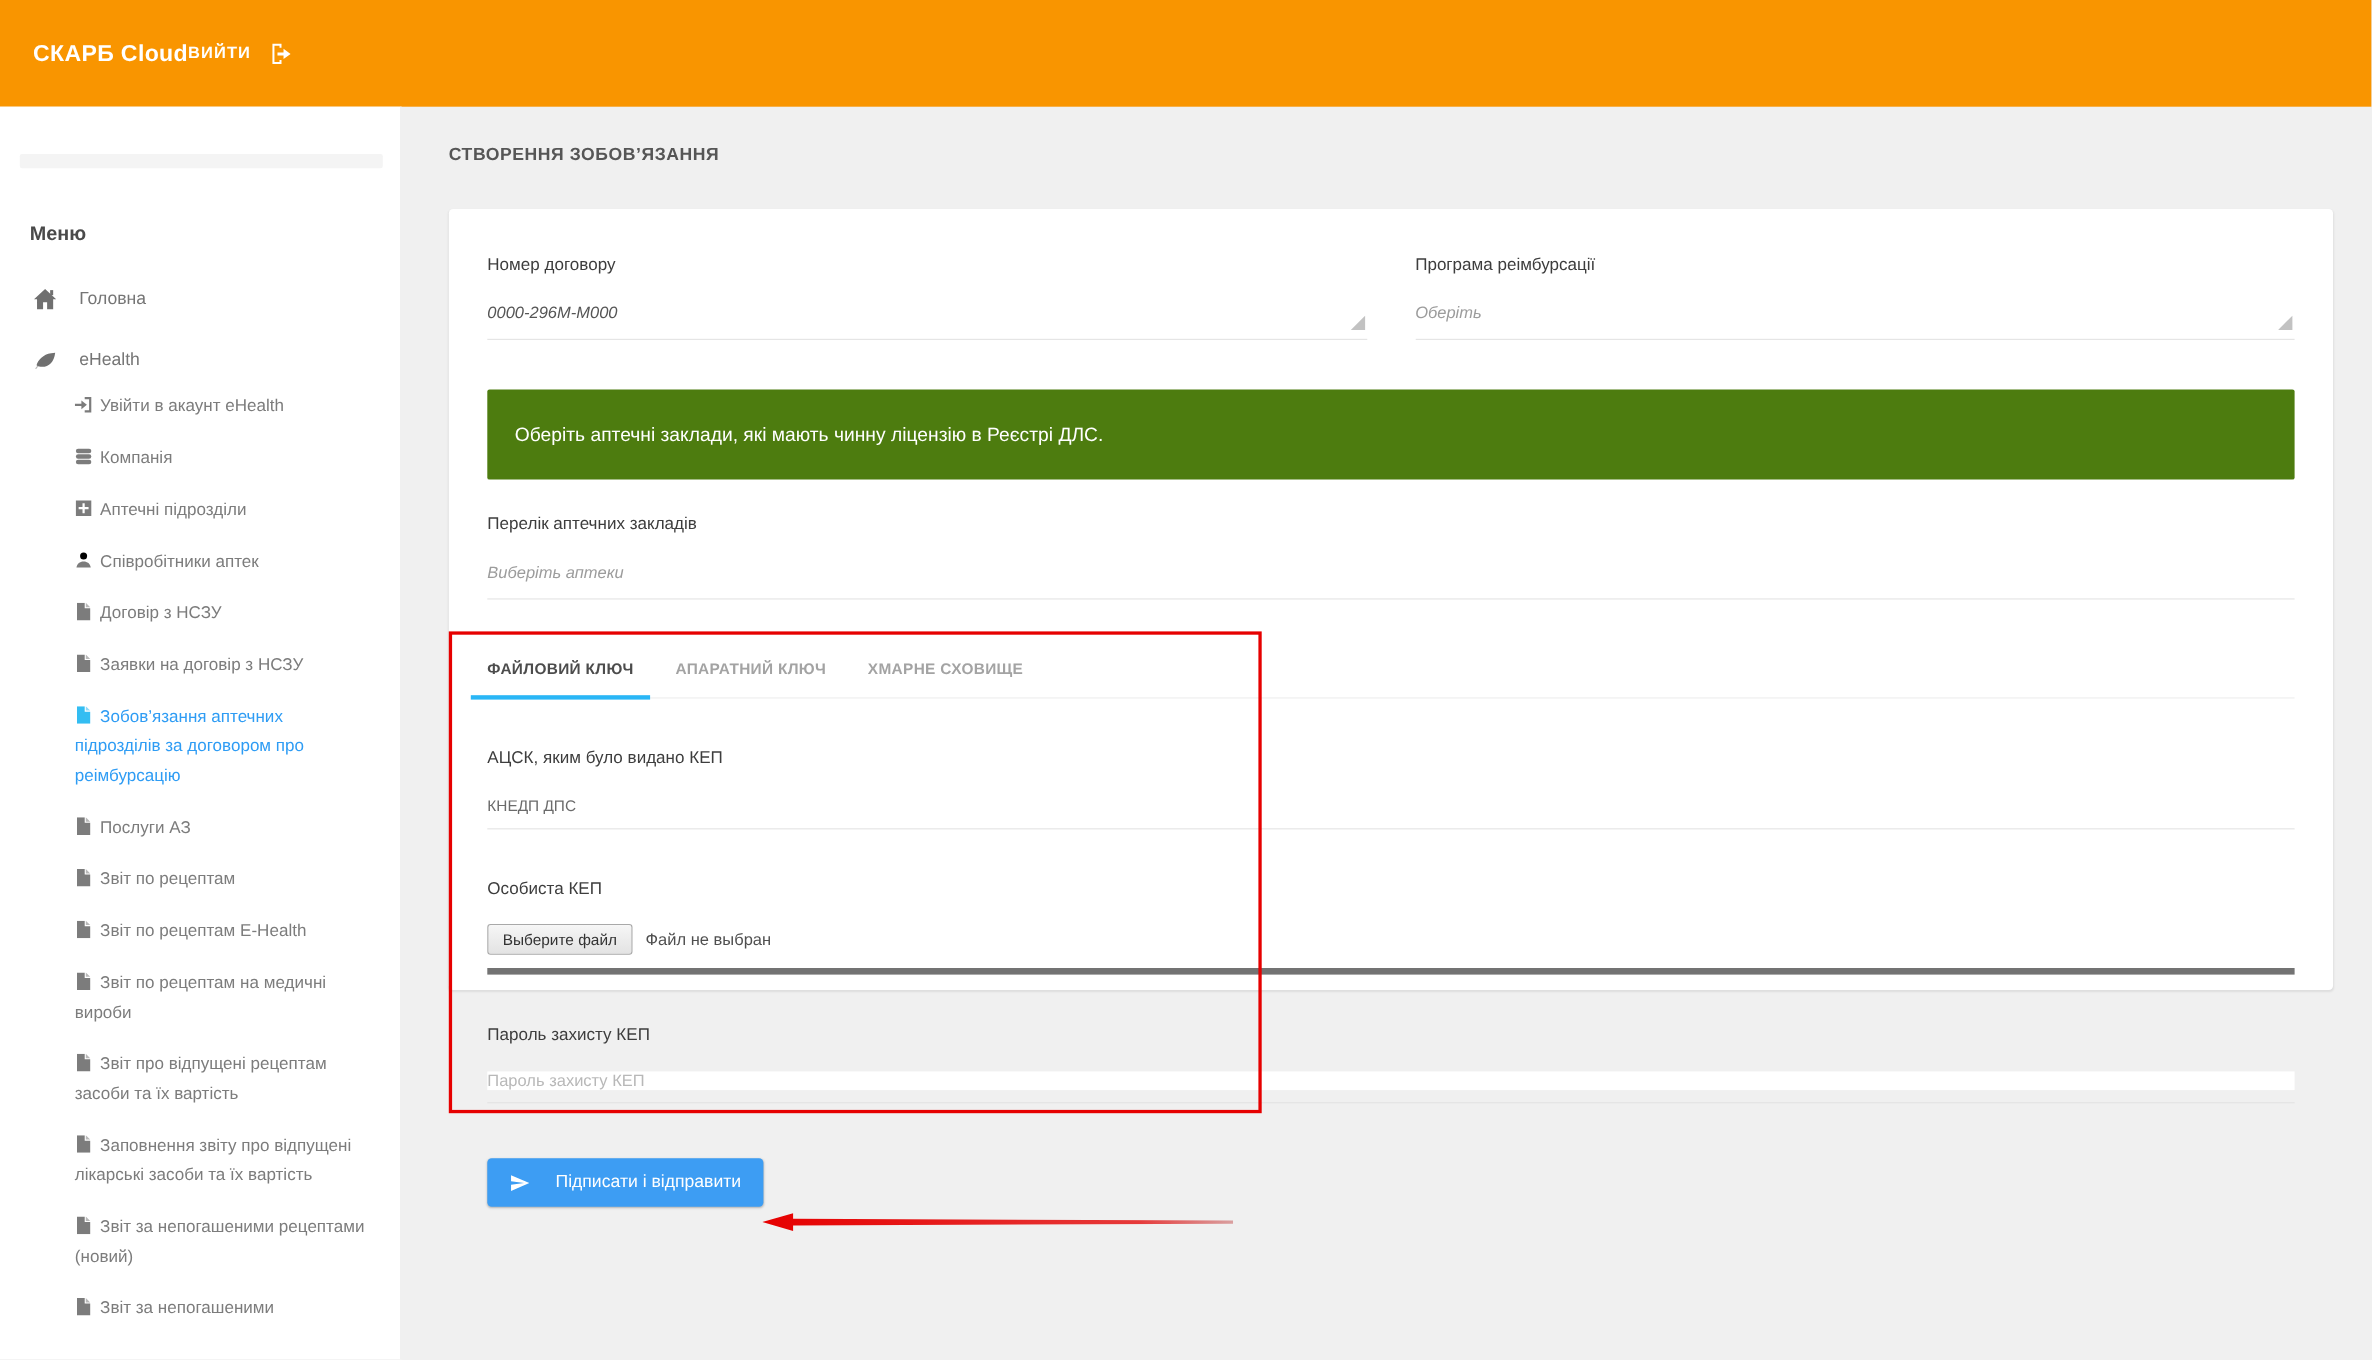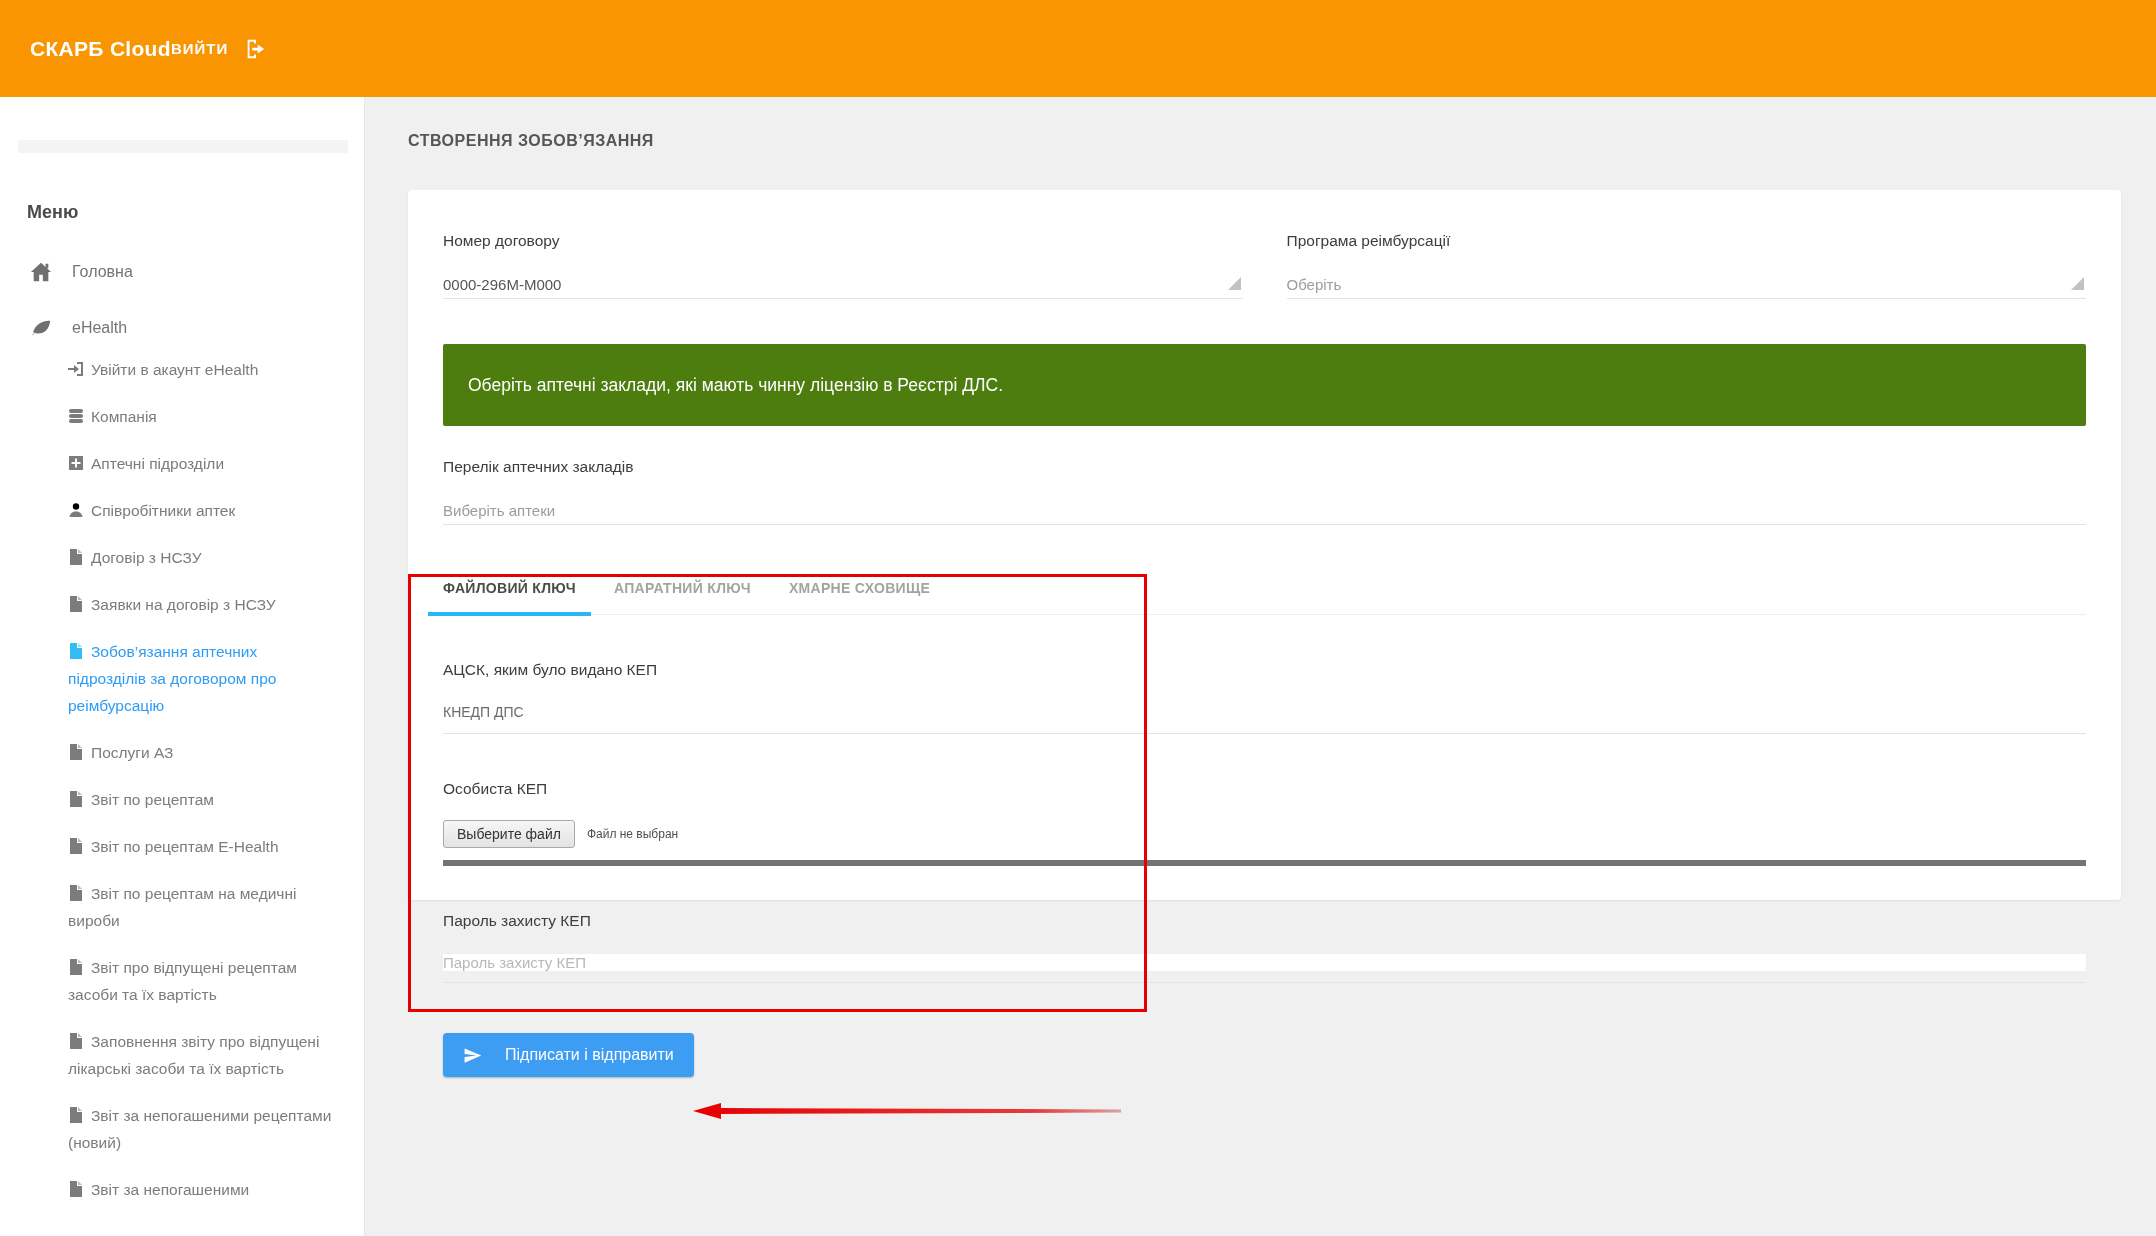--- a/index.html
+++ b/index.html
@@ -35,22 +35,22 @@
 
   
   main { flex:1; padding:34px 35px 0 43px; }
   .page-title { font-size:16px; font-weight:bold; color:#565656; letter-spacing:.5px; line-height:19px; }
   .card { position:relative; margin-top:40px; width:1713px; height:710px; background:#fff;
     border-radius:4px; box-shadow:0 1px 2px rgba(0,0,0,.08); padding:42px 35px 0 35px; }
 
   .two-col { display:flex; gap:44px; }
   .col { flex:1; }
   .f-label { display:block; font-size:15.5px; color:#3d3d3d; line-height:18px; }
-  .sel-line { position:relative; margin-top:25px; padding-bottom:3px; border-bottom:1px solid #e3e3e3;
-    font-size:15px; color:#555; line-height:20px; cursor:pointer; }
+  .sel-line { position:relative; margin-top:25px; padding-bottom:13px; border-bottom:1px solid #e3e3e3;
+    font-size:15px; color:#555; line-height:20px; cursor:pointer;font-style:italic; }
   .sel-line.placeholder { color:#9c9c9c; }
   .tri { position:absolute; right:2px; bottom:8px; width:0; height:0;
     border-left:13px solid transparent; border-bottom:13px solid #c2c2c2; }
 
   .banner { margin-top:45px; height:82px; background:#4d7c0f; border-radius:2px; color:#fff;
     font-size:17.5px; display:flex; align-items:center; padding-left:25px; }
 
   .pharm { margin-top:32px; }
 
   .tabs { display:flex; margin:55px 0 0 -15px; border-bottom:1px solid #ededed; }
@@ -61,21 +61,21 @@
     background:#29b6f6; }
 
   .kf-label { display:block; margin-top:46px; font-size:15.5px; color:#3d3d3d; line-height:18px; }
   .kf-value { margin-top:24px; padding-bottom:12px; border-bottom:1px solid #e3e3e3;
     font-size:14px; color:#6b6b6b; line-height:18px; }
   .file-row { margin-top:22px; padding-bottom:12px; border-bottom:6px solid #737373;
     display:flex; align-items:center; gap:12px; }
   .file-btn { font-family:"Liberation Sans",sans-serif; font-size:14px; color:#333;
     background:linear-gradient(#f6f6f6,#e3e3e3); border:1px solid #a9a9a9; border-radius:3px;
     padding:5px 13px; cursor:pointer; }
-  .file-status { font-size:12px; color:#4f4f4f;text-align:right; }
+  .file-status { font-size:15px; color:#4f4f4f;text-align:right; }
   .pass-wrap { margin-top:24px; padding-bottom:10px; border-bottom:1px solid #e3e3e3; }
   .pass-wrap input { width:100%; border:none; outline:none; font-size:15px; color:#555;
     font-family:"Liberation Sans",sans-serif; }
   .pass-wrap input::placeholder { color:#b8b8b8; }
 
   .submit { margin-top:50px; display:inline-flex; align-items:center; gap:23px; height:44px;
     padding:0 20px; background:#3d9df3; color:#fff; border:none; border-radius:4px;
     font-size:16px; font-family:"Liberation Sans",sans-serif; cursor:pointer;
     box-shadow:0 1px 2px rgba(0,0,0,.25); }
   .submit svg { width:19px; height:19px; }

